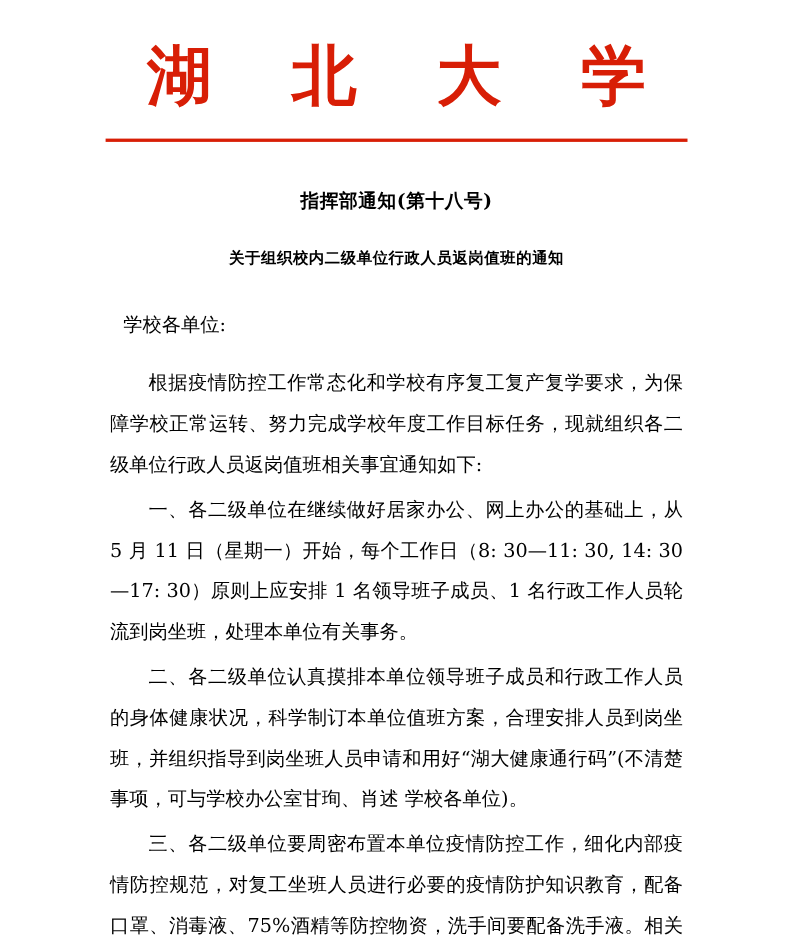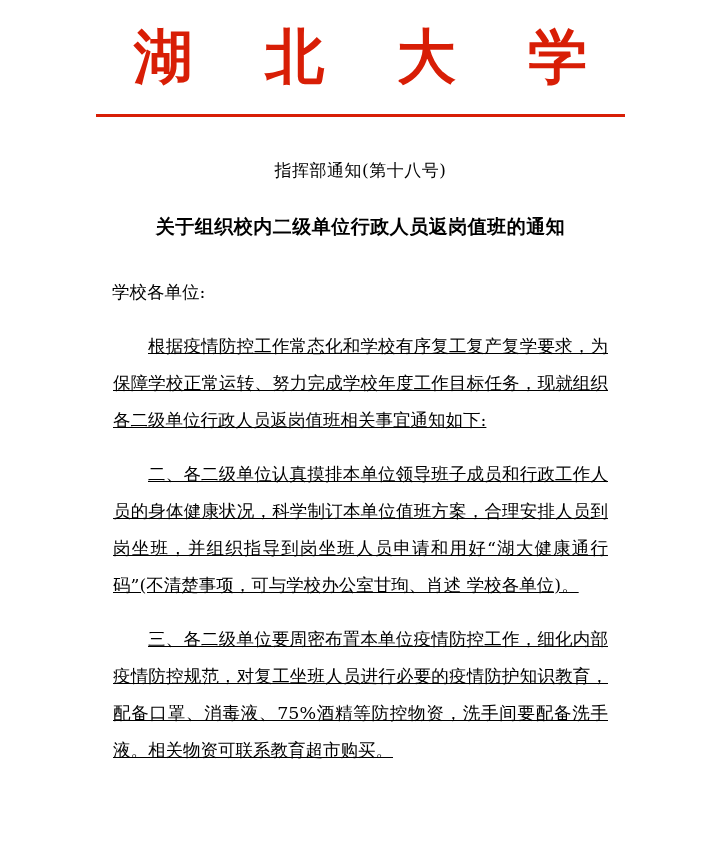--- a/index.html
+++ b/index.html
@@ -10,21 +10,21 @@
     width: 721px;
     height: 851px;
     background: #ffffff;
     font-family: "DejaVu Serif", "Liberation Serif", serif;
     overflow: hidden;
   }
   .page {
     width: 721px;
     height: 729px;
     box-sizing: border-box;
-    padding: 0 96px;
+    padding: 12px 96px;
     position: relative;
   }
   .masthead {
     text-align: center;
     padding-top: 26px;
   }
   .masthead-title {
     color: #d81e06;
     font-family: "DejaVu Serif", "Liberation Serif", serif;
     font-weight: bold;
@@ -35,65 +35,65 @@
     white-space: nowrap;
   }
   .masthead-rule {
     margin-top: 26px;
     height: 3px;
     background: #d81e06;
     width: 100%;
   }
   .doc-number {
     text-align: center;
-    font-weight: normal;
+    font-weight: bold;
     font-size: 17px;
     margin-top: 42px;
     letter-spacing: 0.5px;
     color: #000;
   }
   .doc-title {
     text-align: center;
     font-weight: bold;
-    font-size: 19px;
+    font-size: 14px;
     margin-top: 32px;
     letter-spacing: 0.5px;
     color: #000;
   }
   .body-text {
     margin-top: 34px;
     font-size: 17.5px;
     line-height: 37px;
     color: #000;
     text-align: justify;
     text-justify: inter-ideograph;
   }
   .salutation {
     margin: 16px;
   }
   .para {
-    margin: 17px;
+    margin: 4px;
     text-indent: 2em;
-    text-decoration: underline;
   }
 </style>
 </head>
 <body>
 
 <div class="page">
 
   <div class="masthead">
     <div class="masthead-title">湖 北 大 学</div>
     <div class="masthead-rule"></div>
   </div>
 
   <div class="doc-number">指挥部通知(第十八号)</div>
 
   <div class="doc-title">关于组织校内二级单位行政人员返岗值班的通知</div>
 
   <div class="body-text">
     <p class="salutation">学校各单位:</p>
     <p class="para">根据疫情防控工作常态化和学校有序复工复产复学要求，为保障学校正常运转、努力完成学校年度工作目标任务，现就组织各二级单位行政人员返岗值班相关事宜通知如下:</p>
+    <p class="para">一、各二级单位在继续做好居家办公、网上办公的基础上，从 5 月 11 日（星期一）开始，每个工作日（8: 30—11: 30, 14: 30—17: 30）原则上应安排 1 名领导班子成员、1 名行政工作人员轮流到岗坐班，处理本单位有关事务。</p>
     <p class="para">二、各二级单位认真摸排本单位领导班子成员和行政工作人员的身体健康状况，科学制订本单位值班方案，合理安排人员到岗坐班，并组织指导到岗坐班人员申请和用好“湖大健康通行码”(不清楚事项，可与学校办公室甘珣、肖述 学校各单位)。</p>
     <p class="para">三、各二级单位要周密布置本单位疫情防控工作，细化内部疫情防控规范，对复工坐班人员进行必要的疫情防护知识教育，配备口罩、消毒液、75%酒精等防控物资，洗手间要配备洗手液。相关物资可联系教育超市购买。</p>
   </div>
 
 </div>
 
 </body></html>

